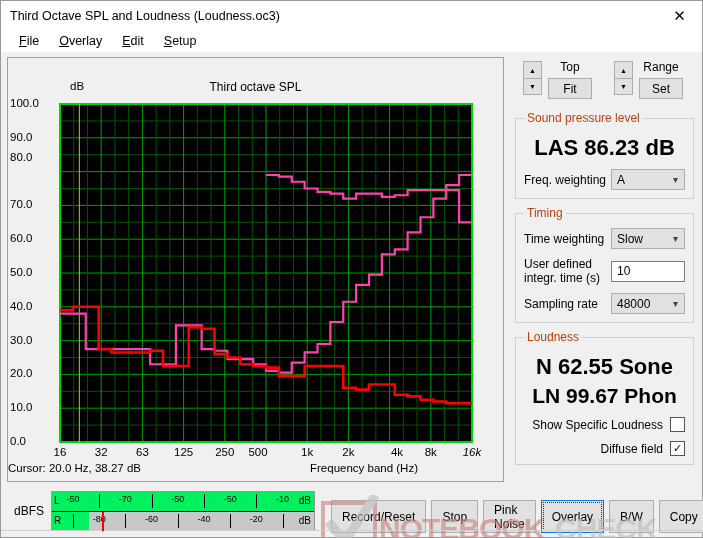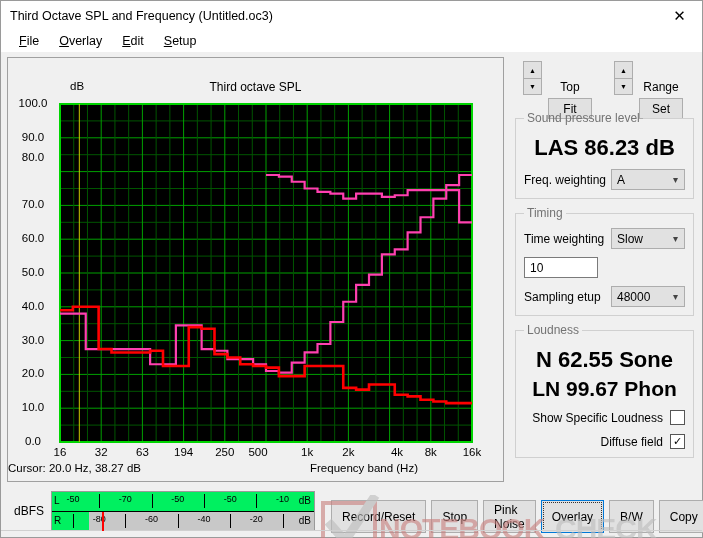--- a/index.html
+++ b/index.html
@@ -29,40 +29,40 @@
   
   .graph-panel{position:absolute;left:6px;top:5px;width:497px;height:425px;background:#f0f0f0;border:1px solid #a0a0a0;box-sizing:border-box;}
   .graph-inner{position:absolute;left:0;top:0;width:495px;height:423px;}
   .chart-title{position:absolute;left:0;top:22px;width:495px;text-align:center;font-size:12px;}
   .db-label{position:absolute;left:62px;top:22px;font-size:11.5px;}
   .arta{position:absolute;left:453px;top:43px;width:16px;text-align:center;font-size:11px;line-height:13px;font-weight:bold;font-family:"Liberation Sans",sans-serif;}
   .arta span.d{color:#16365c;}
   .arta span.l{color:#3f7fbf;}
   .plot{position:absolute;left:51px;top:45px;width:414px;height:340px;background:#000000;border:1px solid #00d400;box-sizing:border-box;}
   .ylabels{position:absolute;left:0px;top:38px;width:48px;}
-  .ylabels div{position:absolute;right:0;text-align:center;font-size:11.5px;white-space:nowrap;}
+  .ylabels div{position:absolute;right:0;text-align:left;font-size:11.5px;white-space:nowrap;}
   .xlabels{position:absolute;left:0;top:388px;width:495px;height:16px;}
   .xlabels div{position:absolute;text-align:center;font-size:11.5px;transform:translateX(-50%);white-space:nowrap;}
   .cursor-text{position:absolute;left:0;top:404px;width:420px;text-align:left;font-size:11.5px;}
   .freq-label{position:absolute;left:236px;top:404px;width:240px;text-align:center;font-size:11.5px;}
 
   
   .right-col{position:absolute;left:510px;top:5px;width:187px;}
   .spin-row{display:flex;align-items:flex-start;height:44px;margin-top:3px;padding-left:12px;}
   .spin-group{display:flex;align-items:flex-start;}
   .spinner{display:flex;flex-direction:column;width:19px;margin-top:1px;}
   .spinner div{width:19px;height:17px;border:1px solid #adadad;background:#e1e1e1;display:flex;align-items:center;justify-content:center;font-size:7px;cursor:pointer;box-sizing:border-box;}
   .spinner div:first-child{border-bottom:none;}
   .spin-labels{margin-left:6px;}
-  .spin-cap{font-size:12px;text-align:center;width:44px;line-height:14px;margin-top:20px;}
+  .spin-cap{font-size:12px;text-align:center;width:44px;line-height:14px;}
   .spin-btn{margin-top:4px;width:44px;height:21px;border:1px solid #adadad;background:#e1e1e1;font-size:12px;display:flex;align-items:center;justify-content:center;cursor:pointer;box-sizing:border-box;}
   .spacer-mid{width:22px;}
 
   .group{position:relative;border:1px solid #d0d0d0;margin:7px 4px 0 4px;padding:6px 8px 8px 8px;}
-  .group > legend{font-size:12px;padding:0 3px;color:#737373;}
+  .group > legend{font-size:12px;padding:0 3px;color:#c2410c;}
   .big-val{text-align:center;font-size:22px;font-weight:bold;letter-spacing:0px;margin:4px 0 2px 0;white-space:nowrap;}
   .big-val.sm{font-size:21px;}
   .field-row{display:flex;align-items:center;margin-top:8px;}
   .field-label{flex:1;font-size:12px;line-height:14px;}
   .combo{width:74px;height:21px;border:1px solid #adadad;background:#e1e1e1;display:flex;align-items:center;font-size:12px;padding-left:5px;box-sizing:border-box;position:relative;cursor:pointer;}
   .combo .chev{position:absolute;right:6px;top:4px;font-size:10px;color:#444;}
   .textbox{width:74px;height:21px;border:1px solid #7a7a7a;background:#fff;display:flex;align-items:center;font-size:12px;padding-left:5px;box-sizing:border-box;}
   .chk-row{display:flex;align-items:center;justify-content:flex-end;margin-top:9px;}
   .chk-label{font-size:12px;margin-right:7px;}
   .chk{width:15px;height:15px;border:1px solid #555;background:#fff;display:flex;align-items:center;justify-content:center;font-size:11px;cursor:pointer;box-sizing:border-box;}
@@ -89,21 +89,21 @@
   
   .wm{position:absolute;left:316px;top:443px;pointer-events:none;opacity:.62;}
   .wm-text{font-size:30px;font-weight:bold;letter-spacing:-1px;font-family:"Liberation Sans",sans-serif;}
 </style>
 </head>
 <body>
 
 <div class="window">
 
   <div class="titlebar">
-    <div class="title-text">Third Octave SPL and Frequency (Untitled.oc3)</div>
+    <div class="title-text">Third Octave SPL and Loudness (Loudness.oc3)</div>
     <div class="title-spacer"></div>
     <div class="close-btn">✕</div>
   </div>
 
   <div class="menubar">
     <div class="menu-item"><u>F</u><span>ile</span></div>
     <div class="menu-item"><u>O</u><span>verlay</span></div>
     <div class="menu-item"><u>E</u><span>dit</span></div>
     <div class="menu-item"><u>S</u><span>etup</span></div>
   </div>
@@ -189,28 +189,28 @@
               <path d="M0.00,209.56L12.88,209.56L12.88,209.56L25.75,209.56L25.75,245.05L38.63,245.05L38.63,245.05L51.50,245.05L51.50,245.05L64.38,245.05L64.38,245.05L77.25,245.05L77.25,245.05L90.13,245.05L90.13,260.26L103.00,260.26L103.00,260.26L115.88,260.26L115.88,221.39L128.75,221.39L128.75,221.39L141.63,221.39L141.63,245.05L154.50,245.05L154.50,246.74L167.38,246.74L167.38,255.19L180.25,255.19L180.25,255.19L193.13,255.19L193.13,260.26L206.00,260.26L206.00,267.02L218.88,267.02L218.88,268.71L231.75,268.71L231.75,258.57L244.63,258.57L244.63,248.43L257.50,248.43L257.50,239.98L270.38,239.98L270.38,218.01L283.25,218.01L283.25,197.73L296.13,197.73L296.13,180.83L309.00,180.83L309.00,170.69L321.88,170.69L321.88,150.41L334.75,150.41L334.75,145.34L347.63,145.34L347.63,128.44L360.50,128.44L360.50,113.23L373.38,113.23L373.38,94.64L386.25,94.64L386.25,81.12L399.13,81.12L399.13,70.98L412.00,70.98" fill="none" stroke="#ff40b0" stroke-width="2.2" stroke-linejoin="miter"></path>
               <path d="M206.00,70.98L218.88,70.98L218.88,72.67L231.75,72.67L231.75,77.74L244.63,77.74L244.63,84.50L257.50,84.50L257.50,87.88L270.38,87.88L270.38,89.57L283.25,89.57L283.25,94.64L296.13,94.64L296.13,89.57L309.00,89.57L309.00,89.57L321.88,89.57L321.88,92.95L334.75,92.95L334.75,91.26L347.63,91.26L347.63,86.19L360.50,86.19L360.50,86.19L373.38,86.19L373.38,86.19L386.25,86.19L386.25,86.19L399.13,86.19L399.13,118.30L412.00,118.30" fill="none" stroke="#ff40b0" stroke-width="2.2" stroke-linejoin="miter"></path>
               <path d="M0.00,206.18L12.88,206.18L12.88,202.80L25.75,202.80L25.75,202.80L38.63,202.80L38.63,245.05L51.50,245.05L51.50,248.43L64.38,248.43L64.38,248.43L77.25,248.43L77.25,248.43L90.13,248.43L90.13,246.74L103.00,246.74L103.00,261.95L115.88,261.95L115.88,261.95L128.75,261.95L128.75,223.08L141.63,223.08L141.63,224.77L154.50,224.77L154.50,250.12L167.38,250.12L167.38,253.50L180.25,253.50L180.25,260.26L193.13,260.26L193.13,261.95L206.00,261.95L206.00,263.64L218.88,263.64L218.88,272.09L231.75,272.09L231.75,272.09L244.63,272.09L244.63,261.95L257.50,261.95L257.50,261.95L270.38,261.95L270.38,261.95L283.25,261.95L283.25,283.92L296.13,283.92L296.13,285.61L309.00,285.61L309.00,280.54L321.88,280.54L321.88,280.54L334.75,280.54L334.75,290.68L347.63,290.68L347.63,292.37L360.50,292.37L360.50,295.75L373.38,295.75L373.38,297.44L386.25,297.44L386.25,299.13L399.13,299.13L399.13,299.13L412.00,299.13" fill="none" stroke="#ff0000" stroke-width="2.6" stroke-linejoin="miter"></path>
             </svg>
         </div>
 
         <div class="xlabels" id="xlabels">
             <div style="left: 52px;">16</div>
             <div style="left: 93.2px;">32</div>
             <div style="left: 134.4px;">63</div>
-            <div style="left: 175.6px;">194</div>
+            <div style="left: 175.6px;">125</div>
             <div style="left: 216.8px;">250</div>
             <div style="left: 250px;">500</div>
             <div style="left: 299.2px;">1k</div>
             <div style="left: 340.4px;">2k</div>
             <div style="left: 389px;">4k</div>
             <div style="left: 422.8px;">8k</div>
-            <div style="left: 464px;">16k</div>
+            <div style="left: 464px; font-style: italic;">16k</div>
           </div>
         <div class="cursor-text">Cursor:   20.0 Hz, 38.27 dB</div>
         <div class="freq-label">Frequency band (Hz)</div>
       </div>
     </div>
 
     <div class="right-col">
 
       <div class="spin-row">
         <div class="spin-group">
@@ -251,24 +251,28 @@
       <fieldset class="group">
         <legend>Timing</legend>
         <div class="field-row" style="margin-top:2px">
           <div class="field-label">Time weighting</div>
           <div class="combo">
             <span>Slow</span>
             <span class="chev">▾</span>
           </div>
         </div>
         <div class="field-row">
+          <div class="field-label">
+            <span>User defined</span><br>
+            <span>integr. time (s)</span>
+          </div>
           <div class="textbox">10</div>
         </div>
         <div class="field-row">
-          <div class="field-label">Sampling etup</div>
+          <div class="field-label">Sampling rate</div>
           <div class="combo">
             <span>48000</span>
             <span class="chev">▾</span>
           </div>
         </div>
       </fieldset>
 
       <fieldset class="group">
         <legend>Loudness</legend>
         <div class="big-val">N 62.55 Sone</div>

